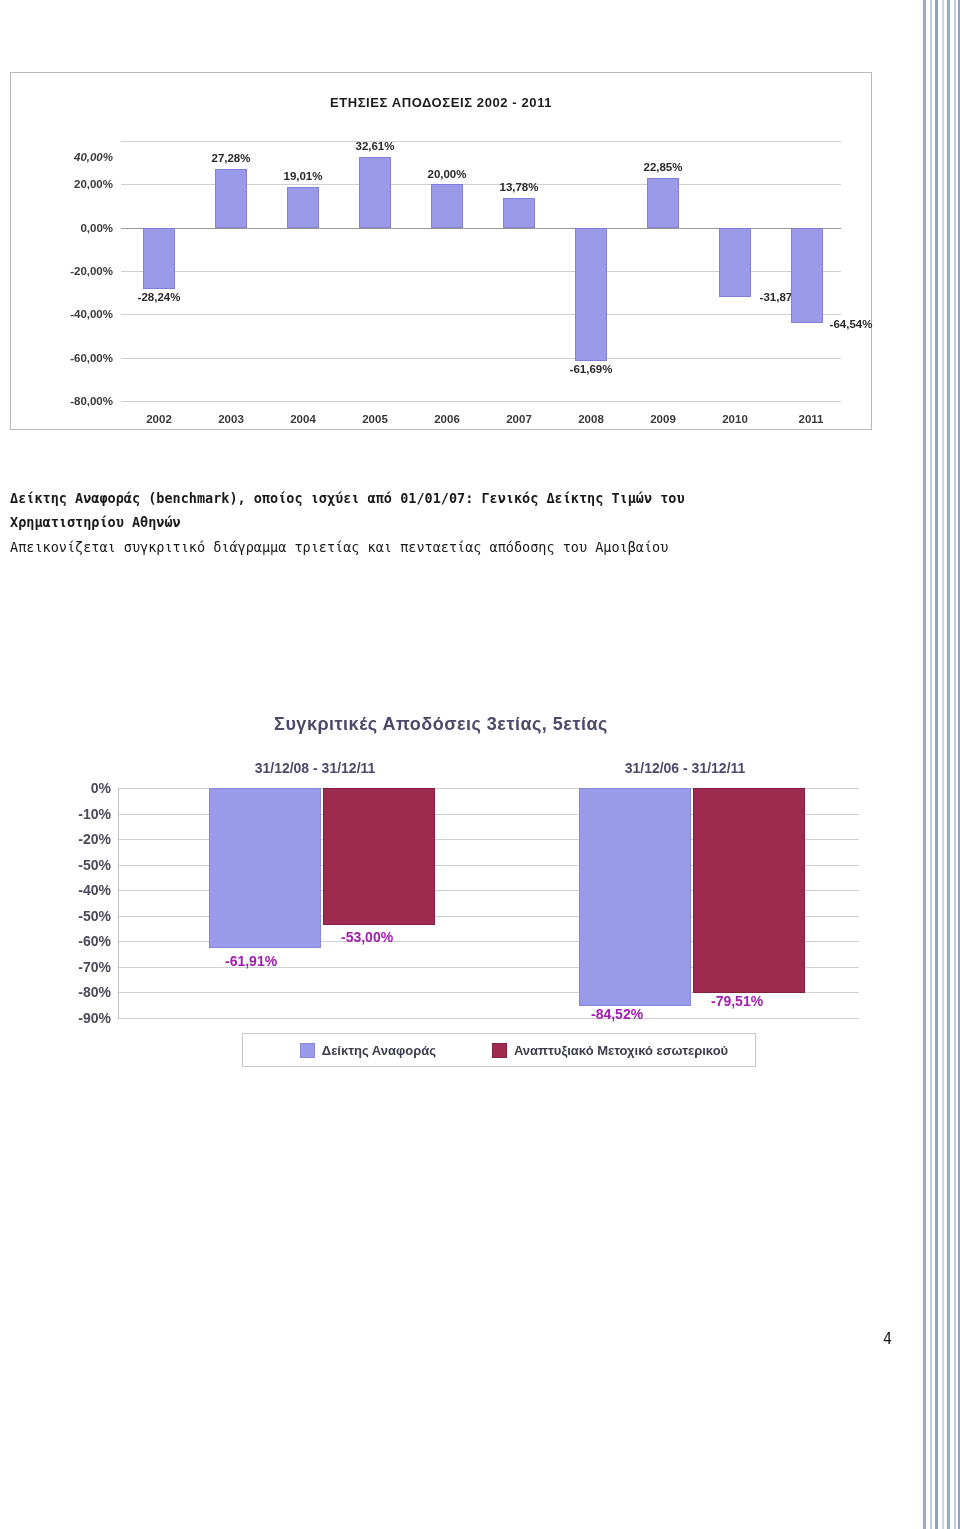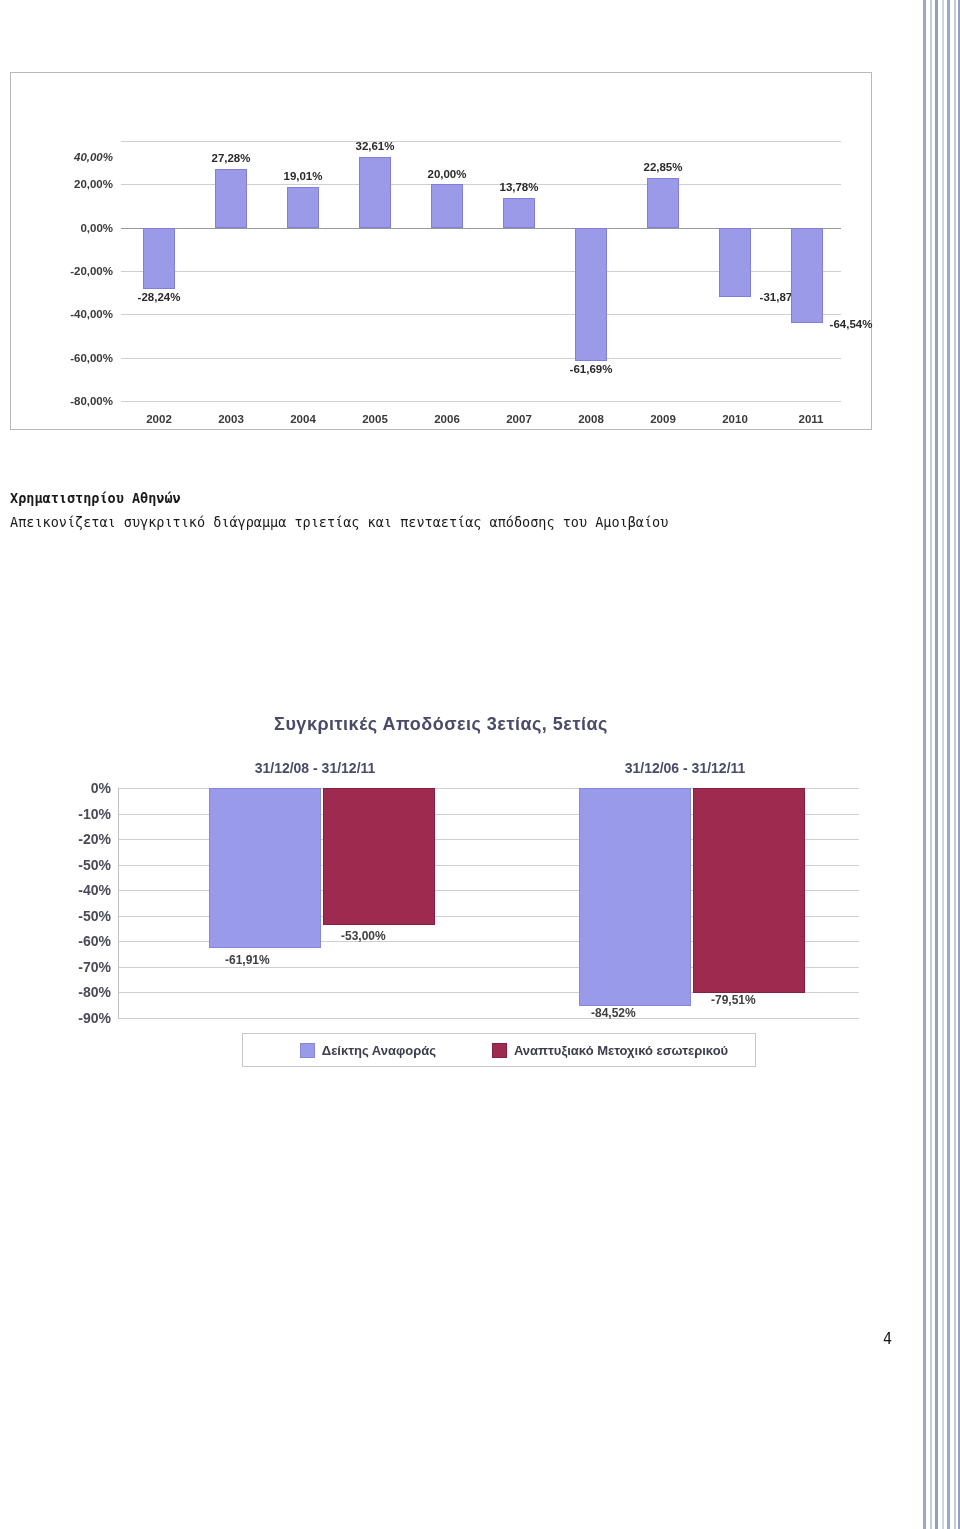--- a/index.html
+++ b/index.html
@@ -179,23 +179,23 @@
     transform: translateX(-50%);
   }
   .bar-b {
     position: absolute;
     top: 0;
   }
   .bar-b.blue { background: #9a9aea; border: 1px solid #8787d8; }
   .bar-b.red  { background: #9e2a4f; border: 1px solid #84203f; }
   .bar-label-b {
     position: absolute;
-    font-size: 12px;
-    font-weight: bold;
-    color: #404040;
+    font-size: 14px;
+    font-weight: bold;
+    color: #a21caf;
     white-space: nowrap;
   }
   .legend-box {
     position: absolute;
     left: 232px;
     top: 333px;
     width: 512px;
     height: 32px;
     border: 1px solid #c7c7c7;
     background: #ffffff;
@@ -239,20 +239,21 @@
   <i style="right:34px; width:3px; background:#9aa9c8;"></i>
   <i style="right:28px; width:2px; background:#c3ccdd;"></i>
   <i style="right:22px; width:3px; background:#8fa0c2;"></i>
   <i style="right:16px; width:2px; background:#cdd5e3;"></i>
   <i style="right:10px; width:3px; background:#9aa9c8;"></i>
   <i style="right:4px;  width:2px; background:#c3ccdd;"></i>
   <i style="right:0px;  width:2px; background:#8fa0c2;"></i>
 </div>
 
 <div class="chart-panel-top">
+  <div class="chart-title-top">ΕΤΗΣΙΕΣ ΑΠΟΔΟΣΕΙΣ 2002 - 2011</div>
 
   <div class="plot-top">
 
     <div class="gridline" style="top:0px;"></div>
     <div class="gridline" style="top:43.3px;"></div>
     <div class="gridline zeroline" style="top:86.7px;"></div>
     <div class="gridline" style="top:130px;"></div>
     <div class="gridline" style="top:173.3px;"></div>
     <div class="gridline" style="top:216.7px;"></div>
     <div class="gridline" style="top:260px;"></div>
@@ -302,20 +303,21 @@
     <div class="xtick-top" style="left:326px;">2006</div>
     <div class="xtick-top" style="left:398px;">2007</div>
     <div class="xtick-top" style="left:470px;">2008</div>
     <div class="xtick-top" style="left:542px;">2009</div>
     <div class="xtick-top" style="left:614px;">2010</div>
     <div class="xtick-top" style="left:690px;">2011</div>
   </div>
 </div>
 
 <div class="text-block">
+  <p class="t-bold">Δείκτης Αναφοράς (benchmark), οποίος ισχύει από 01/01/07: Γενικός Δείκτης Τιμών του</p>
   <p class="t-bold">Χρηματιστηρίου Αθηνών</p>
   <p class="t-justify">Απεικονίζεται συγκριτικό διάγραμμα τριετίας και πενταετίας απόδοσης του Αμοιβαίου</p>
 </div>
 
 <div class="chart-panel-bottom">
   <div class="chart-title-bottom">Συγκριτικές Αποδόσεις 3ετίας, 5ετίας</div>
 
   <div class="plot-bottom">
 
     <div class="gridline" style="top:0px;"></div>

